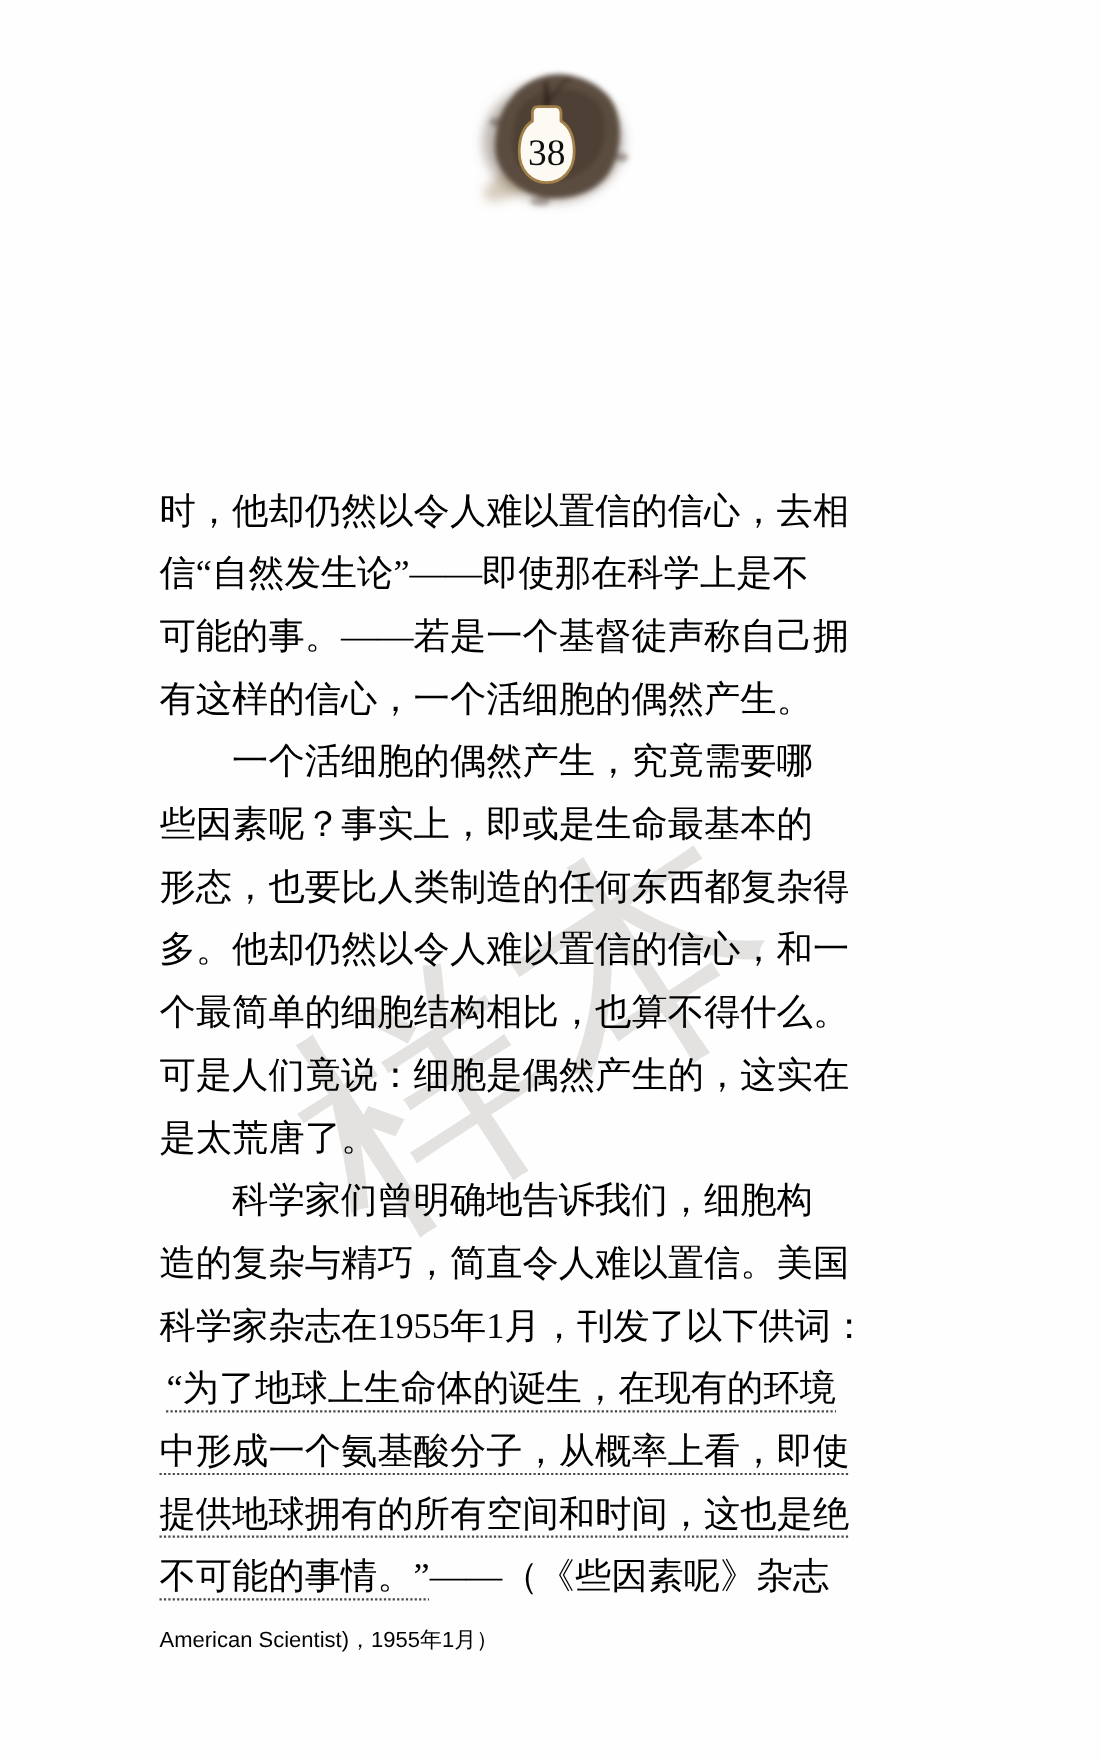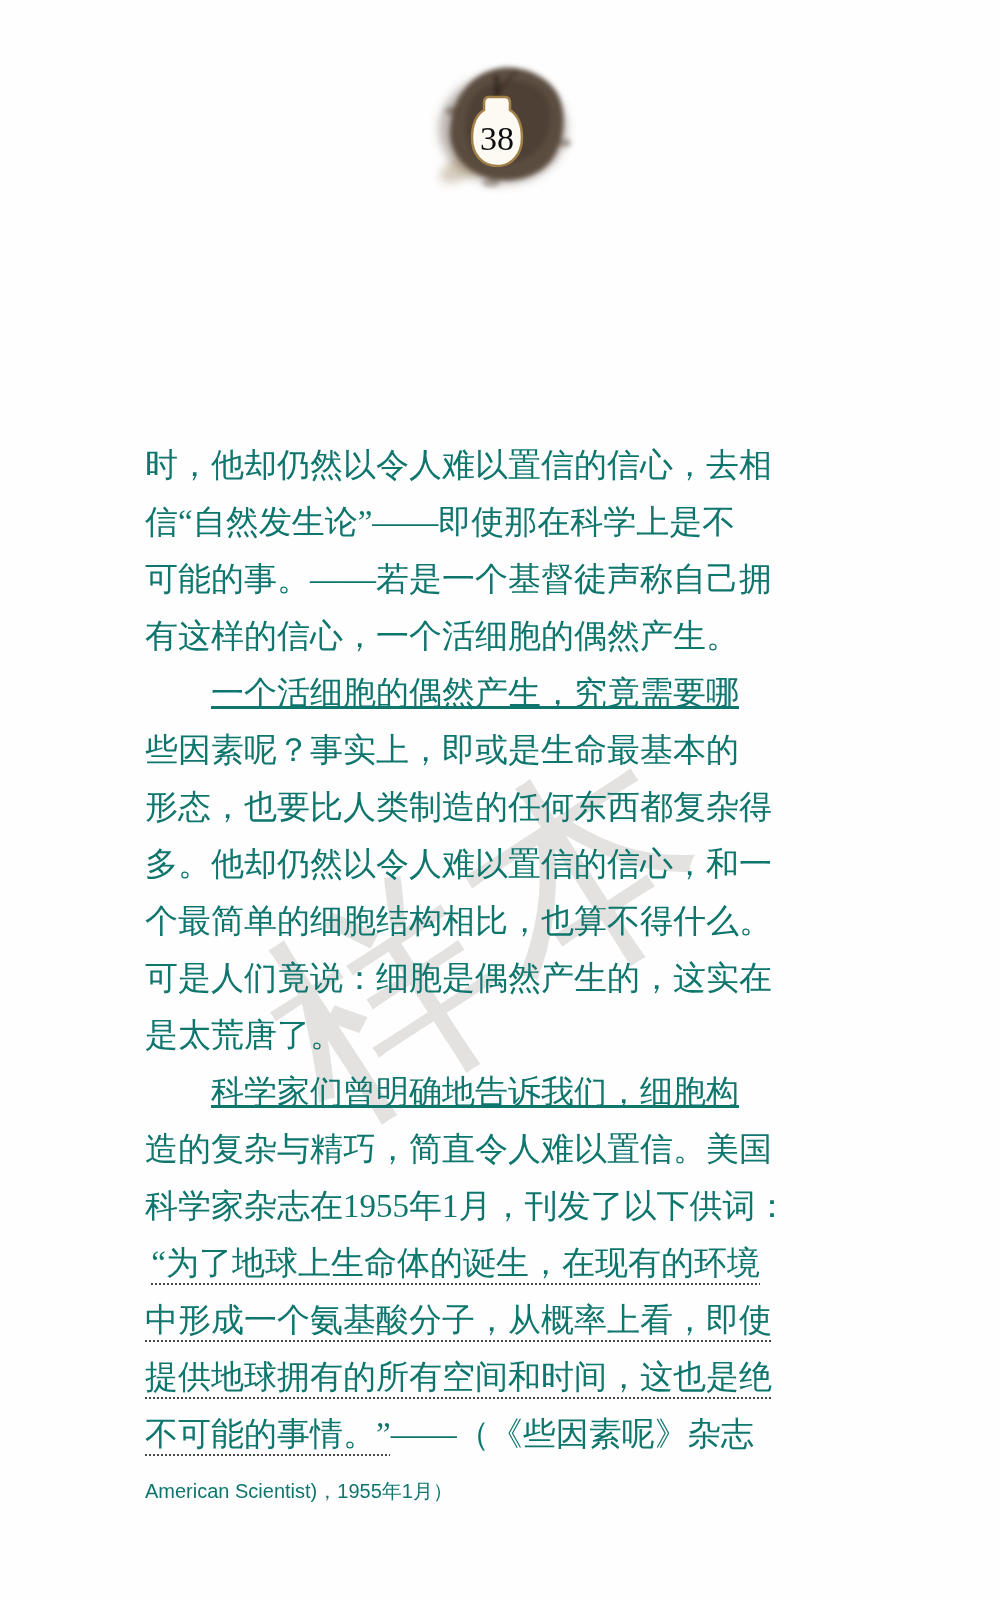--- a/index.html
+++ b/index.html
@@ -47,25 +47,25 @@
     position: absolute;
     left: 145px;
     top: 437px;
     width: 615px;
     z-index: 3;
   }
   .line {
     height: 57px;
     line-height: 57px;
     font-size: 33px;
-    color: #0f766e;
+    color: #000000;
     white-space: nowrap;
     letter-spacing: 0;
   }
-  .indent { padding-left: 66px; text-decoration: underline; }
+  .indent { padding-left: 66px; }
   .u-full, .u-part {
     text-decoration-line: underline;
     text-decoration-style: dotted;
     text-decoration-color: #474747;
     text-decoration-thickness: 2px;
     text-underline-offset: 9px;
     text-align: right;
   }
   .latin {
     font-family: Liberation Sans, sans-serif;

